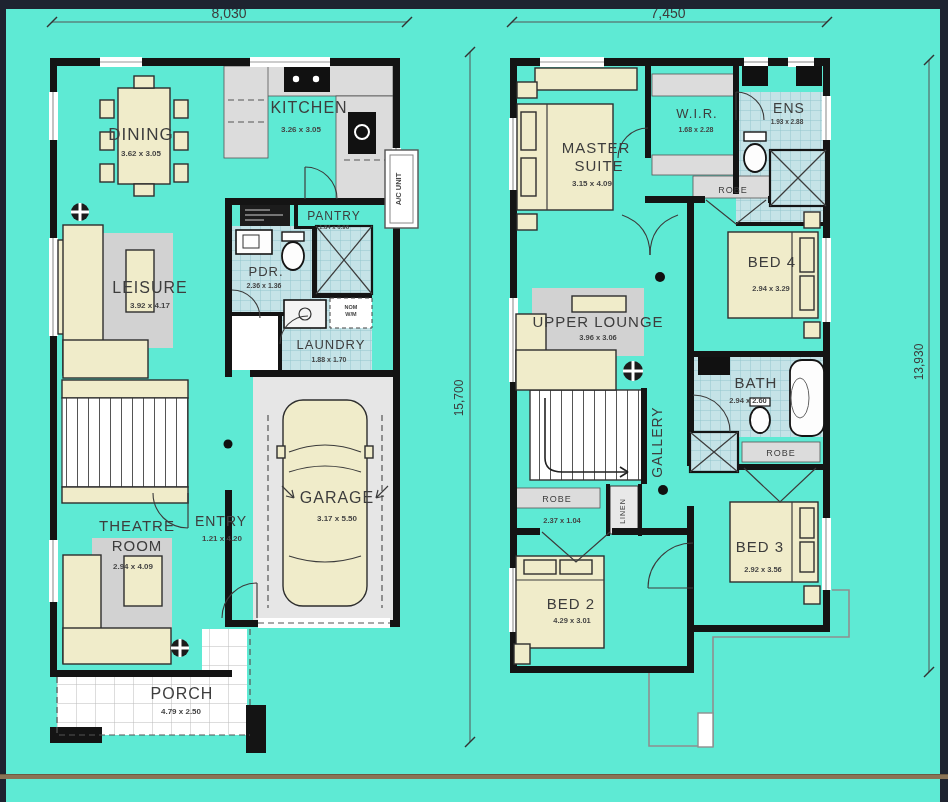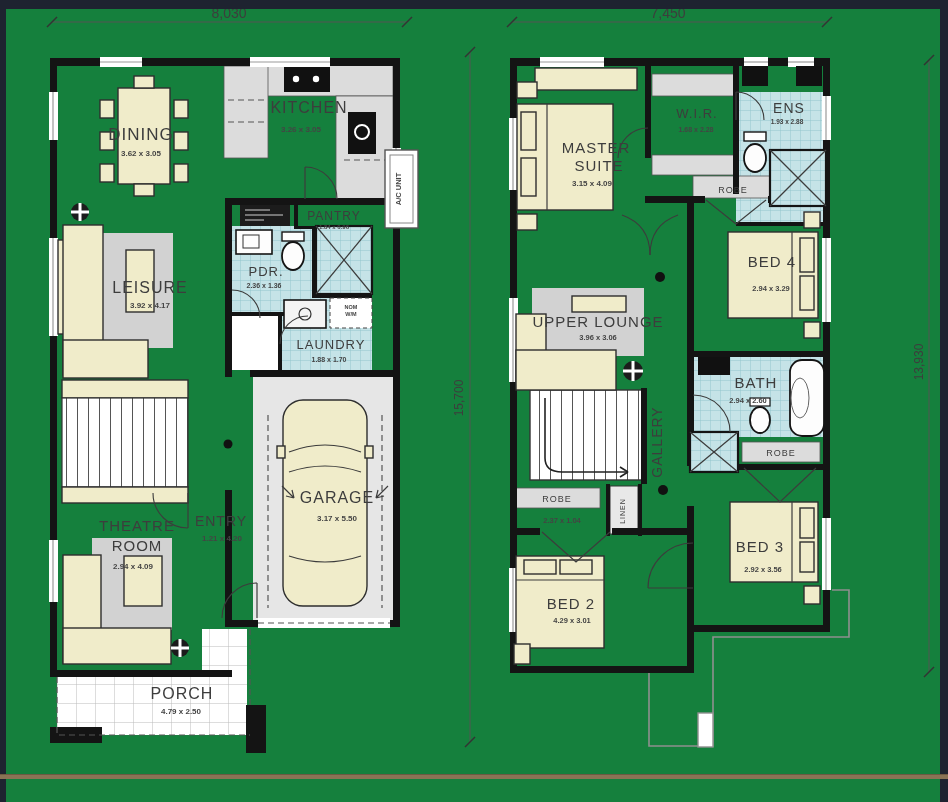--- a/index.html
+++ b/index.html
@@ -1,16 +1,16 @@
 <!DOCTYPE html>
 <html><head>
 <meta charset="utf-8">
 <style>
   html,body{margin:0;padding:0;background:#ffffff;}
-  .page{position:relative;width:948px;height:802px;background:#15803d;overflow:hidden;
+  .page{position:relative;width:948px;height:802px;background:#5eead4;overflow:hidden;
         font-family:"Liberation Sans", sans-serif;}
   .frame-top{position:absolute;left:0;top:0;width:948px;height:9px;background:#1e2330;}
   .frame-left{position:absolute;left:0;top:0;width:6px;height:802px;background:#1e2330;}
   .frame-right{position:absolute;right:0;top:0;width:8px;height:802px;background:#1e2330;}
   .divider{position:absolute;left:0;top:774px;width:948px;height:4px;background:#8a7355;border-top:1px solid #6d5a42;}
   svg{position:absolute;left:0;top:0;}
   text{font-family:"Liberation Sans", sans-serif;fill:#3d3d3d;}
   .room{letter-spacing:1px;}
   .dim{font-weight:bold;fill:#444;}
   .wall{fill:#141414;}

